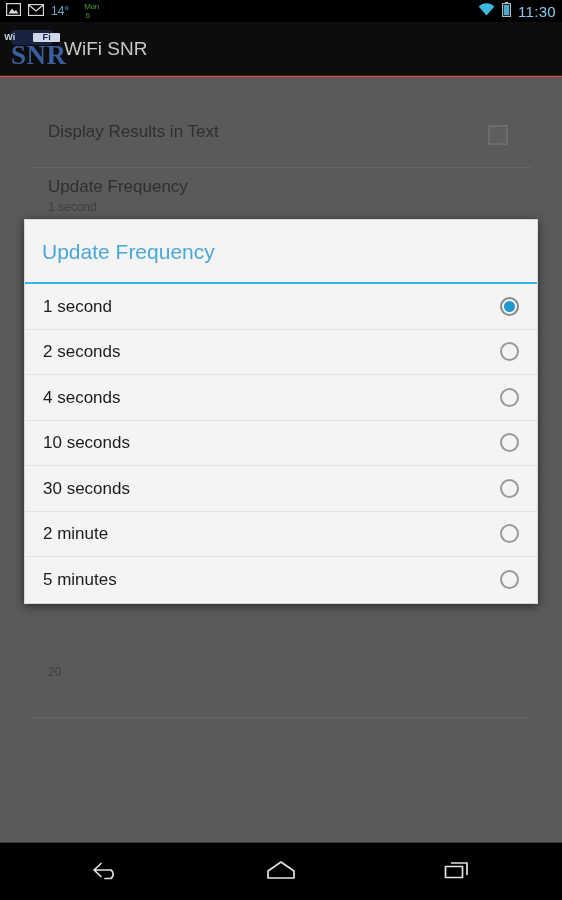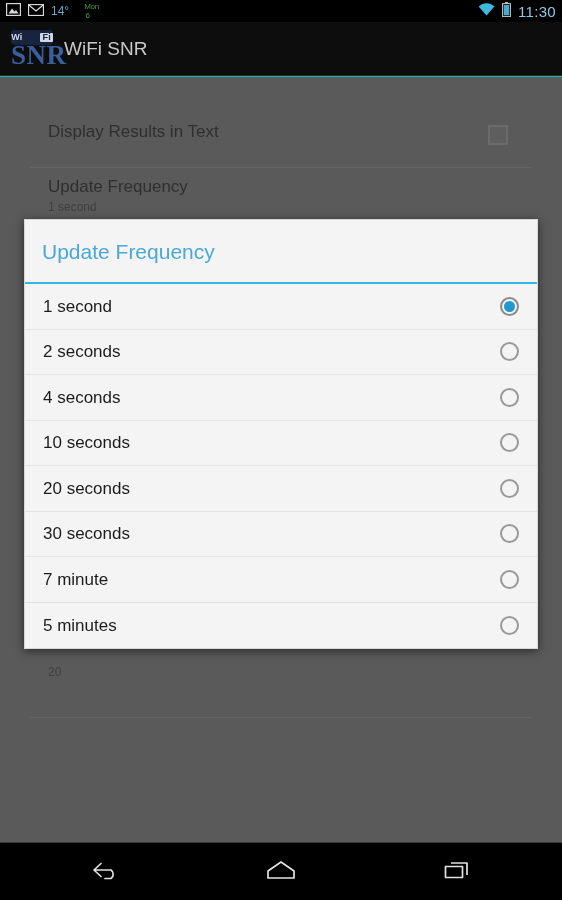--- a/index.html
+++ b/index.html
@@ -9,21 +9,21 @@
   }
   body {
     font-family: "Liberation Sans", sans-serif;
     -webkit-font-smoothing: antialiased;
   }
   #screen {
     position: relative;
     width: 562px;
     height: 900px;
     overflow: hidden;
-    background: #14b8a6;
+    background: #ef4444;
   }
 
   
   .statusbar {
     position: absolute;
     top: 0; left: 0;
     width: 562px;
     height: 22px;
     background: #000000;
     display: flex;
@@ -99,21 +99,21 @@
   .logo-badge span {
     color: #cfd8e8;
     font-size: 9px;
     font-weight: bold;
     line-height: 9px;
     letter-spacing: 0.2px;
   }
   .logo-badge .fi {
     background: #cfd8e8;
     color: #18243f;
-    padding: 0 2px;
+    padding: 0 9px;
     border-radius: 1px;
   }
   .logo-snr {
     position: absolute;
     top: 15px; left: 1px;
     width: 44px;
     color: #3b5f9e;
     font-family: "Liberation Serif", serif;
     font-size: 27px;
     font-weight: bold;
@@ -352,29 +352,25 @@
         </div>
         <div class="dlg-row">
           <div class="dlg-row-label">4 seconds</div>
           <div class="radio"></div>
         </div>
         <div class="dlg-row">
           <div class="dlg-row-label">10 seconds</div>
           <div class="radio"></div>
         </div>
         <div class="dlg-row">
-          <div class="dlg-row-label">20 seconds</div>
-          <div class="radio"></div>
-        </div>
-        <div class="dlg-row">
           <div class="dlg-row-label">30 seconds</div>
           <div class="radio"></div>
         </div>
         <div class="dlg-row">
-          <div class="dlg-row-label">7 minute</div>
+          <div class="dlg-row-label">2 minute</div>
           <div class="radio"></div>
         </div>
         <div class="dlg-row">
           <div class="dlg-row-label">5 minutes</div>
           <div class="radio"></div>
         </div>
       </div>
   </div>
 
   <div class="navbar">

